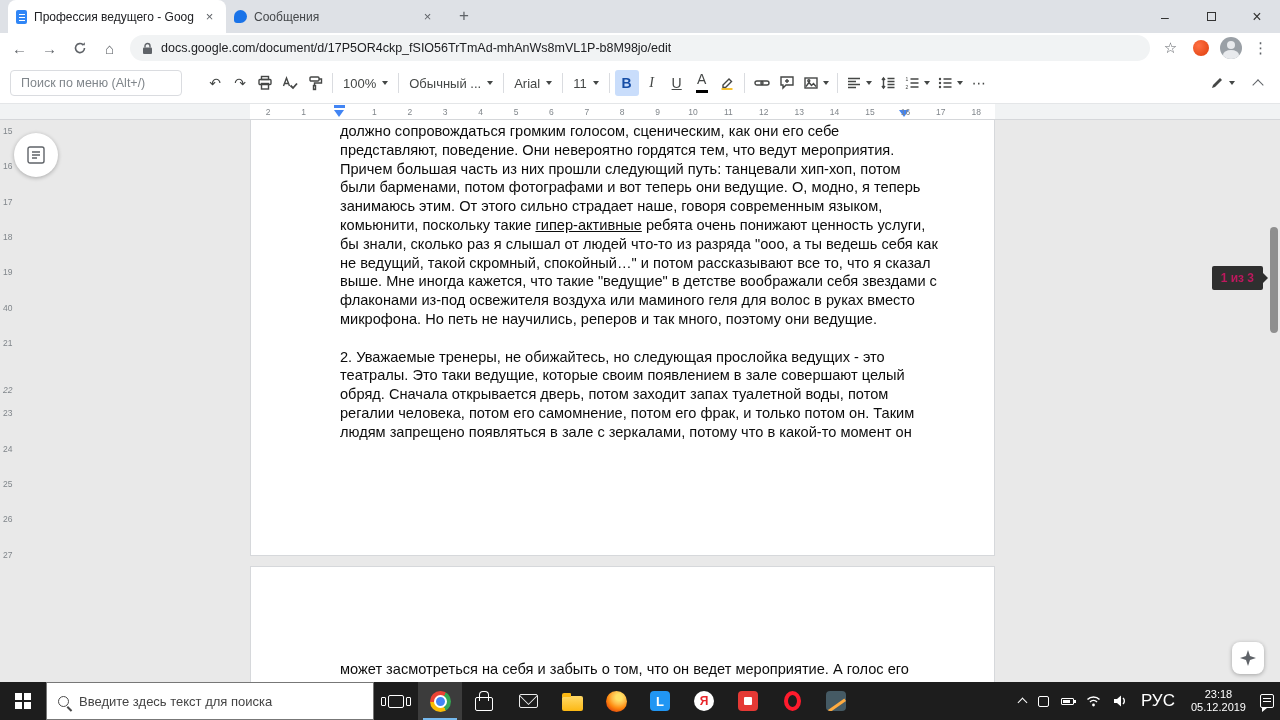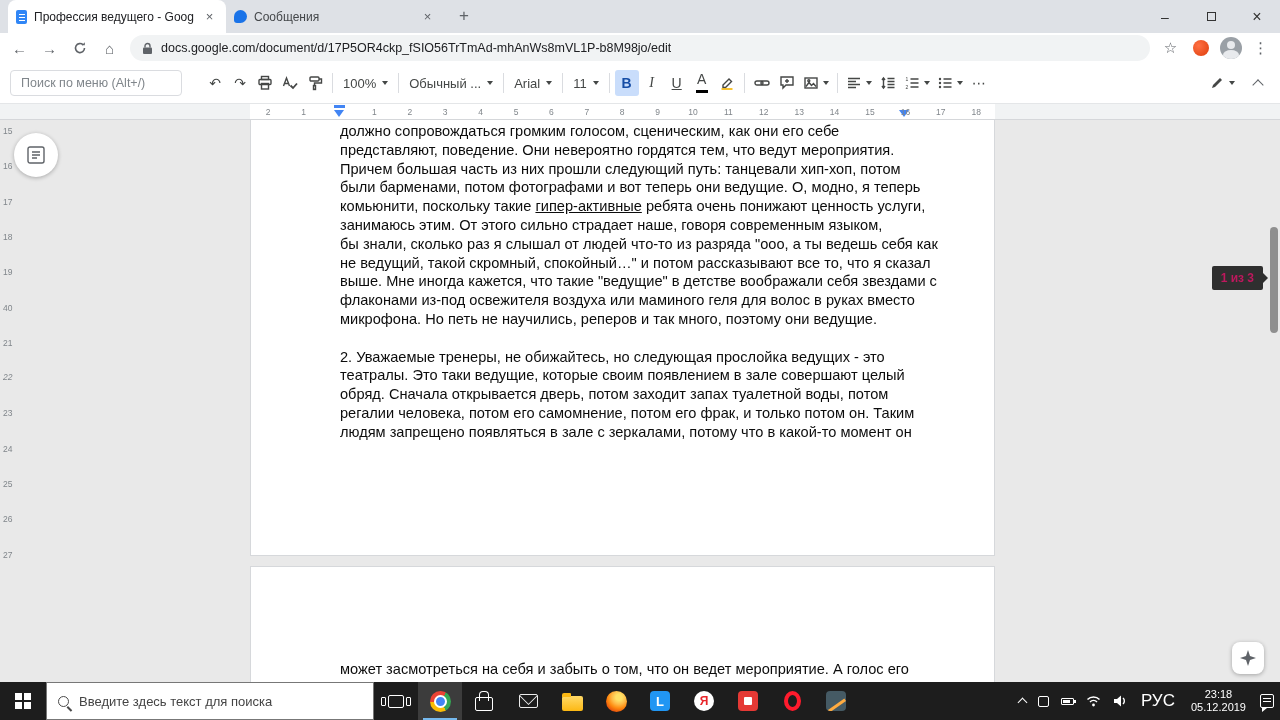--- a/index.html
+++ b/index.html
@@ -325,22 +325,22 @@
       <span class="rnum" style="left: 976.2px;">18</span>
     </div>
 
   <div class="content">
     <div class="page page1">
       <div class="textblock tb1">
           <div class="doc-line">должно сопровождаться громким голосом, сценическим, как они его себе</div>
           <div class="doc-line">представляют, поведение. Они невероятно гордятся тем, что ведут мероприятия.</div>
           <div class="doc-line">Причем большая часть из них прошли следующий путь: танцевали хип-хоп, потом</div>
           <div class="doc-line">были барменами, потом фотографами и вот теперь они ведущие. О, модно, я теперь</div>
+          <div class="doc-line">занимаюсь этим. От этого сильно страдает наше, говоря современным языком,</div>
           <div class="doc-line"><span>комьюнити, поскольку такие </span><span class="u">гипер-активные</span><span> ребята очень понижают ценность услуги,</span></div>
-          <div class="doc-line">занимаюсь этим. От этого сильно страдает наше, говоря современным языком,</div>
           <div class="doc-line">бы знали, сколько раз я слышал от людей что-то из разряда "ооо, а ты ведешь себя как</div>
           <div class="doc-line">не ведущий, такой скромный, спокойный…" и потом рассказывают все то, что я сказал</div>
           <div class="doc-line">выше. Мне иногда кажется, что такие "ведущие" в детстве воображали себя звездами с</div>
           <div class="doc-line">флаконами из-под освежителя воздуха или маминого геля для волос в руках вместо</div>
           <div class="doc-line">микрофона. Но петь не научились, реперов и так много, поэтому они ведущие.</div>
           <div class="doc-line">&nbsp;</div>
           <div class="doc-line">2. Уважаемые тренеры, не обижайтесь, но следующая прослойка ведущих - это</div>
           <div class="doc-line">театралы. Это таки ведущие, которые своим появлением в зале совершают целый</div>
           <div class="doc-line">обряд. Сначала открывается дверь, потом заходит запах туалетной воды, потом</div>
           <div class="doc-line">регалии человека, потом его самомнение, потом его фрак, и только потом он. Таким</div>
@@ -367,21 +367,21 @@
           <polygon points="9,1 11,7 17,9 11,11 9,17 7,11 1,9 7,7" fill="#5f6368"></polygon>
         </svg>
     </div>
   <span class="vnum" style="top: 6px;">15</span>
       <span class="vnum" style="top: 41.3px;">16</span>
       <span class="vnum" style="top: 76.6px;">17</span>
       <span class="vnum" style="top: 111.9px;">18</span>
       <span class="vnum" style="top: 147.2px;">19</span>
       <span class="vnum" style="top: 182.5px;">40</span>
       <span class="vnum" style="top: 217.8px;">21</span>
-      <span class="vnum" style="top: 252px; font-style: italic;">22</span>
+      <span class="vnum" style="top: 265px; font-style: italic;">22</span>
       <span class="vnum" style="top: 288.4px;">23</span>
       <span class="vnum" style="top: 323.7px;">24</span>
       <span class="vnum" style="top: 359px;">25</span>
       <span class="vnum" style="top: 394.3px;">26</span>
       <span class="vnum" style="top: 429.6px;">27</span>
     </div>
 
   <div class="taskbar">
     <div class="start">
       <span class="winlogo">

